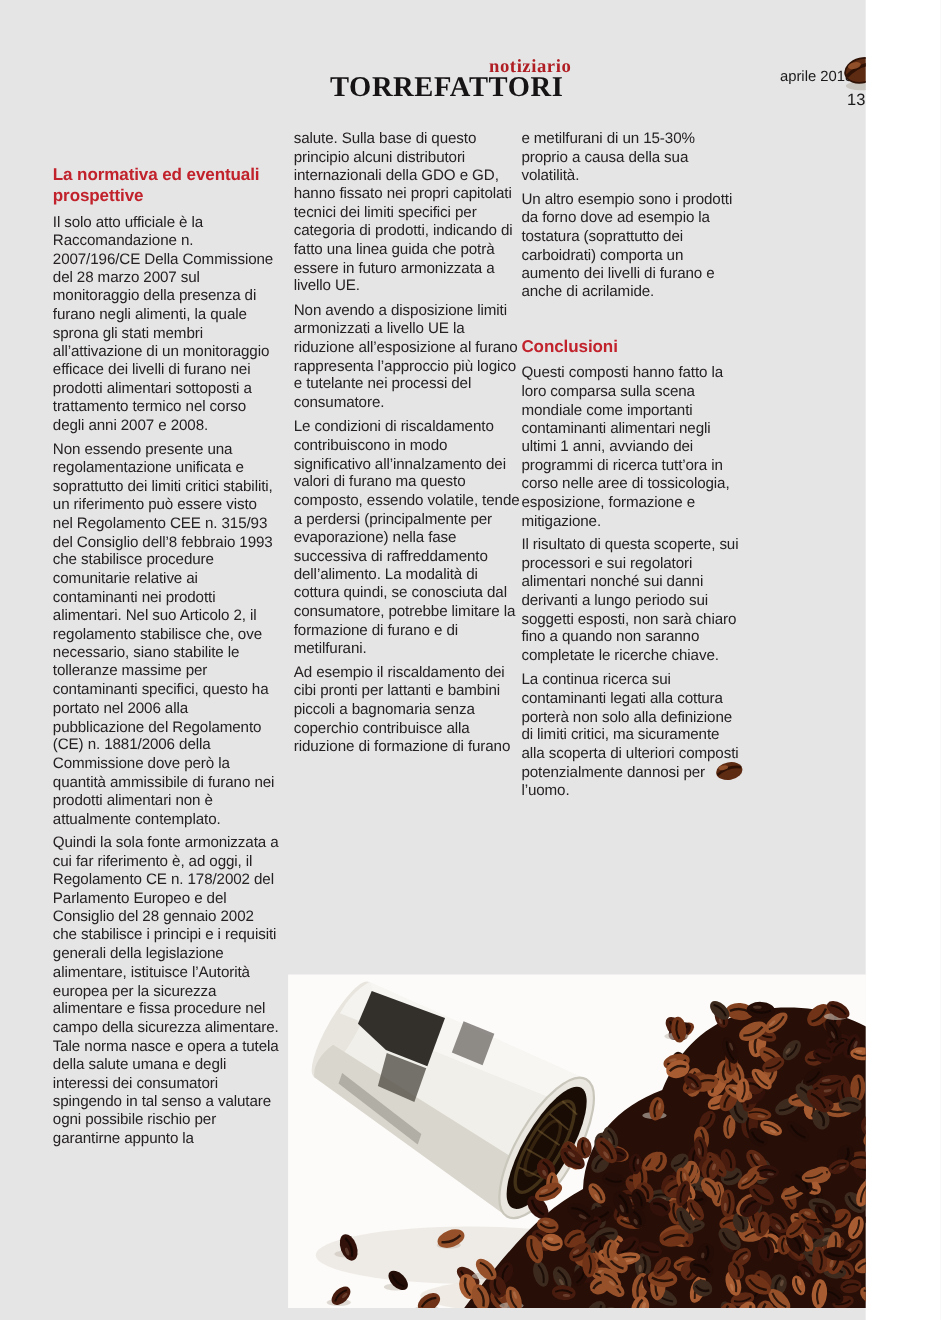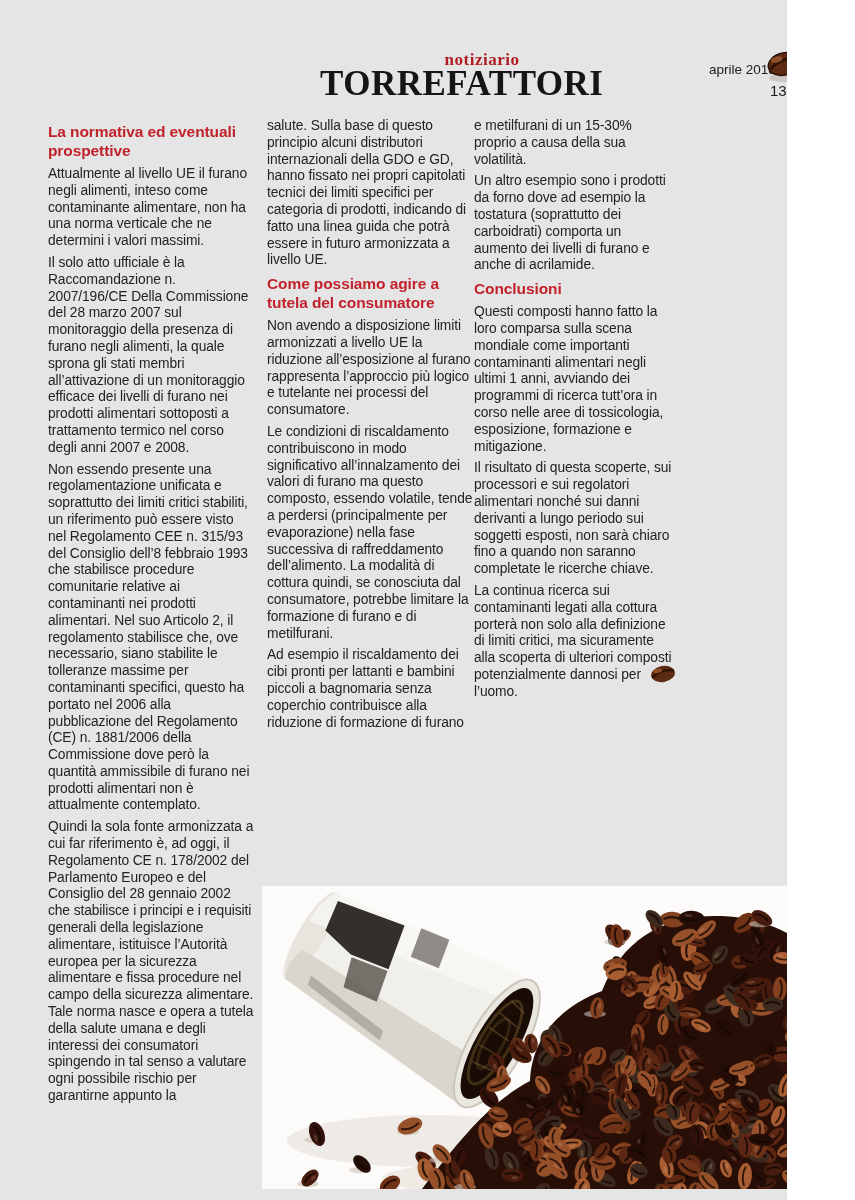--- a/index.html
+++ b/index.html
@@ -7,35 +7,35 @@
     position:relative;width:787px;height:1200px;background:#e5e5e5;
     overflow:hidden;font-family:"Liberation Sans",sans-serif;color:#262223;
   }
   
   .masthead-top{
     position:absolute;left:412px;top:50px;width:140px;text-align:center;
     font-family:"Liberation Serif",serif;font-weight:bold;font-size:17px;
     color:#b01e24;letter-spacing:.5px;
   }
   .masthead-main{
-    position:absolute;left:320px;top:64px;width:268px;text-align:left;
-    font-family:"Liberation Serif",serif;font-weight:bold;font-size:35px;
+    position:absolute;left:300px;top:64px;width:268px;text-align:left;
+    font-family:"Liberation Serif",serif;font-weight:bold;font-size:26px;
     color:#161414;letter-spacing:.5px;
   }
   .issue-date{position:absolute;left:709px;top:62px;font-size:13.5px;color:#1c1a1a;}
   .header-bean{position:absolute;left:764px;top:47px;width:40px;height:38px;}
   .page-number{position:absolute;left:770px;top:82px;font-size:15px;color:#1c1a1a;}
   
   .col{position:absolute;top:118px;width:207px;font-size:13.8px;line-height:16.8px;letter-spacing:-0.1px;}
   .col-1{left:48px;}
   .col-2{left:267px;}
   .col-3{left:474px;width:202px;}
   .col p{margin:0 0 5px 0;}
   .col h2.sec{
-    margin:4px 0 6px 0;font-size:15.5px;line-height:19px;
+    margin:32px 0 6px 0;font-size:15.5px;line-height:19px;
     color:#c1222b;font-weight:bold;letter-spacing:-0.1px;
   }
   .last-p{position:relative;}
   .inline-bean{position:absolute;right:-4px;bottom:15px;width:34px;height:24px;}
   
   .photo{position:absolute;left:262px;top:886px;width:593px;height:303px;background:#fcfbf9;}
   .photo svg{display:block;}
 </style>
 </head>
 <body>
@@ -51,29 +51,27 @@
       <ellipse cx="20" cy="17" rx="16" ry="11" fill="#5d2a12"></ellipse>
       <ellipse cx="20" cy="17" rx="16" ry="11" fill="none" stroke="#2e1206" stroke-width="1.5"></ellipse>
       <path d="M5 19 Q20 9 35 15" stroke="#2e1206" stroke-width="3.2" fill="none"></path>
       <ellipse cx="14" cy="11" rx="6" ry="3" fill="#a05a31" opacity="0.8"></ellipse>
     </g>
   </svg>
   <div class="page-number">13</div>
 
   <div class="col col-1">
     <h2 class="sec">La normativa ed eventuali prospettive</h2>
-    <p>Attualmente al livello UE il furano negli alimenti, inteso come contaminante alimentare, non ha una norma verticale che ne determini i valori massimi.</p>
     <p>Il solo atto ufficiale è la Raccomandazione n. 2007/196/CE Della Commissione del 28 marzo 2007 sul monitoraggio della presenza di furano negli alimenti, la quale sprona gli stati membri all’attivazione di un monitoraggio efficace dei livelli di furano nei prodotti alimentari sottoposti a trattamento termico nel corso degli anni 2007 e 2008.</p>
     <p>Non essendo presente una regolamentazione unificata e soprattutto dei limiti critici stabiliti, un riferimento può essere visto nel Regolamento CEE n. 315/93 del Consiglio dell’8 febbraio 1993 che stabilisce procedure comunitarie relative ai contaminanti nei prodotti alimentari. Nel suo Articolo 2, il regolamento stabilisce che, ove necessario, siano stabilite le tolleranze massime per contaminanti specifici, questo ha portato nel 2006 alla pubblicazione del Regolamento (CE) n. 1881/2006 della Commissione dove però la quantità ammissibile di furano nei prodotti alimentari non è attualmente contemplato.</p>
     <p>Quindi la sola fonte armonizzata a cui far riferimento è, ad oggi, il Regolamento CE n. 178/2002 del Parlamento Europeo e del Consiglio del 28 gennaio 2002 che stabilisce i principi e i requisiti generali della legislazione alimentare, istituisce l’Autorità europea per la sicurezza alimentare e fissa procedure nel campo della sicurezza alimentare. Tale norma nasce e opera a tutela della salute umana e degli interessi dei consumatori spingendo in tal senso a valutare ogni possibile rischio per garantirne appunto la</p>
   </div>
 
   <div class="col col-2">
     <p>salute. Sulla base di questo principio alcuni distributori internazionali della GDO e GD, hanno fissato nei propri capitolati tecnici dei limiti specifici per categoria di prodotti, indicando di fatto una linea guida che potrà essere in futuro armonizzata a livello UE.</p>
-    <h2 class="sec">Come possiamo agire a tutela del consumatore</h2>
     <p>Non avendo a disposizione limiti armonizzati a livello UE la riduzione all’esposizione al furano rappresenta l’approccio più logico e tutelante nei processi del consumatore.</p>
     <p>Le condizioni di riscaldamento contribuiscono in modo significativo all’innalzamento dei valori di furano ma questo composto, essendo volatile, tende a perdersi (principalmente per evaporazione) nella fase successiva di raffreddamento dell’alimento. La modalità di cottura quindi, se conosciuta dal consumatore, potrebbe limitare la formazione di furano e di metilfurani.</p>
     <p>Ad esempio il riscaldamento dei cibi pronti per lattanti e bambini piccoli a bagnomaria senza coperchio contribuisce alla riduzione di formazione di furano</p>
   </div>
 
   <div class="col col-3">
     <p>e metilfurani di un 15-30% proprio a causa della sua volatilità.</p>
     <p>Un altro esempio sono i prodotti da forno dove ad esempio la tostatura (soprattutto dei carboidrati) comporta un aumento dei livelli di furano e anche di acrilamide.</p>
     <h2 class="sec">Conclusioni</h2>
     <p>Questi composti hanno fatto la loro comparsa sulla scena mondiale come importanti contaminanti alimentari negli ultimi 1 anni, avviando dei programmi di ricerca tutt’ora in corso nelle aree di tossicologia, esposizione, formazione e mitigazione.</p>

